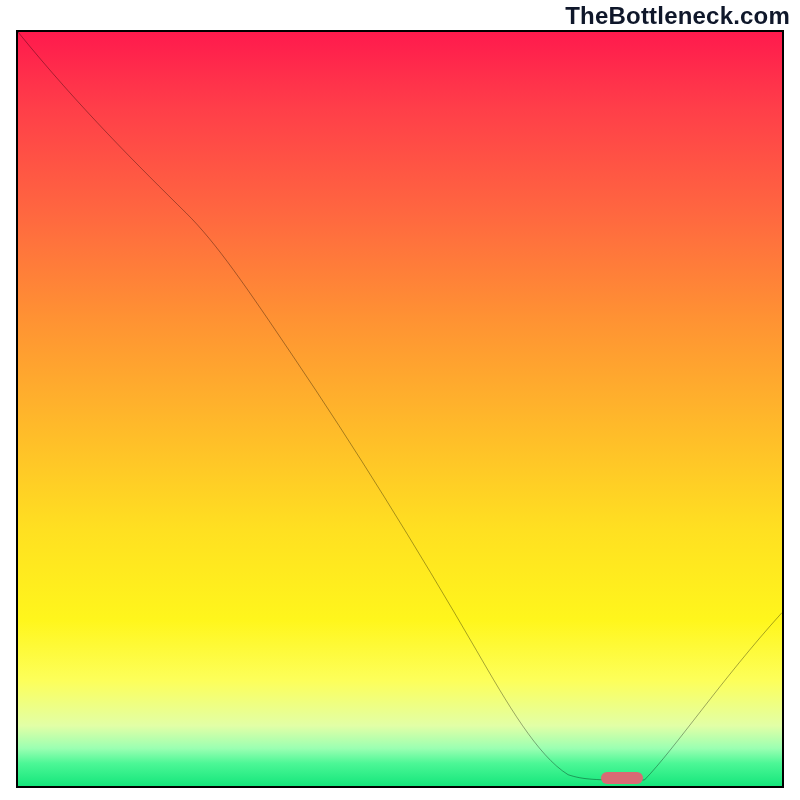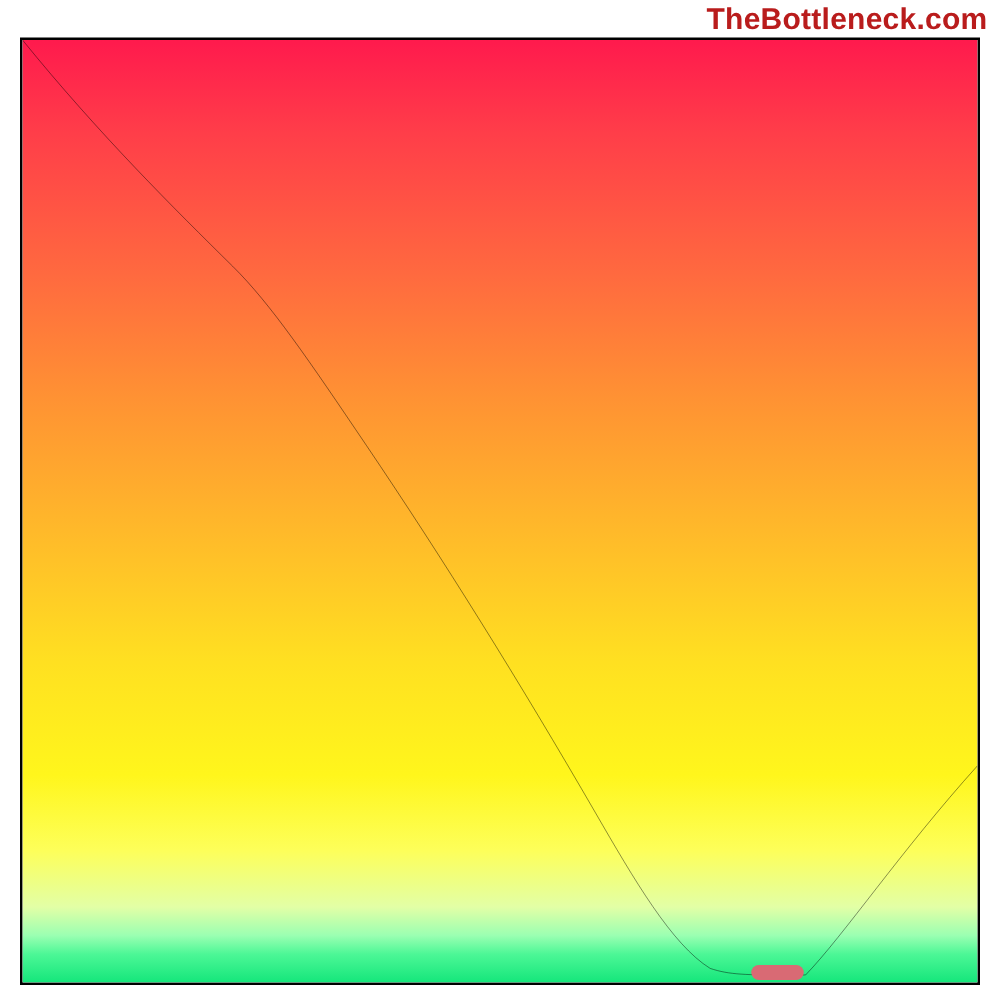--- a/index.html
+++ b/index.html
@@ -15,21 +15,21 @@
     position: relative;
     width: 800px;
     height: 800px;
   }
   .watermark {
     position: absolute;
     top: 2px;
     right: 10px;
     font-size: 24px;
     font-weight: 600;
-    color: #b91c1c;
+    color: #0f172a;
     letter-spacing: 0.2px;
   }
   .plot-frame {
     position: absolute;
     
     left: 16px;
     top: 30px;
     width: 768px;
     height: 758px;
     border: 2px solid #000;

